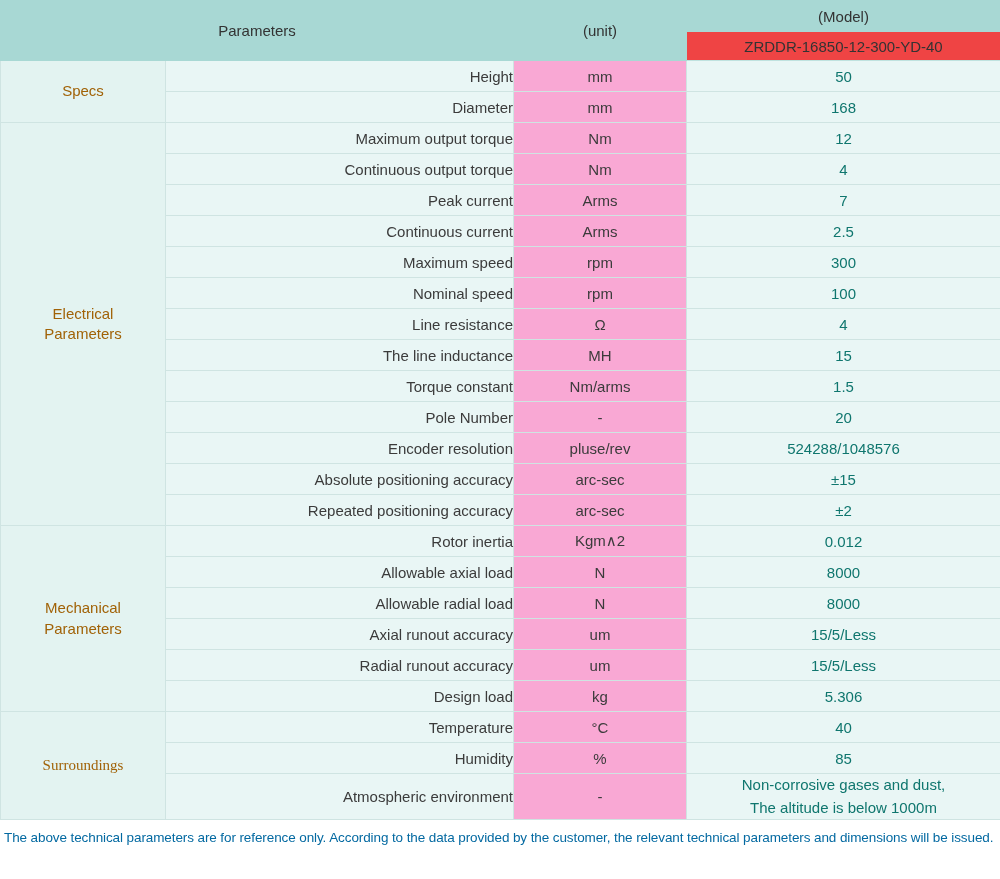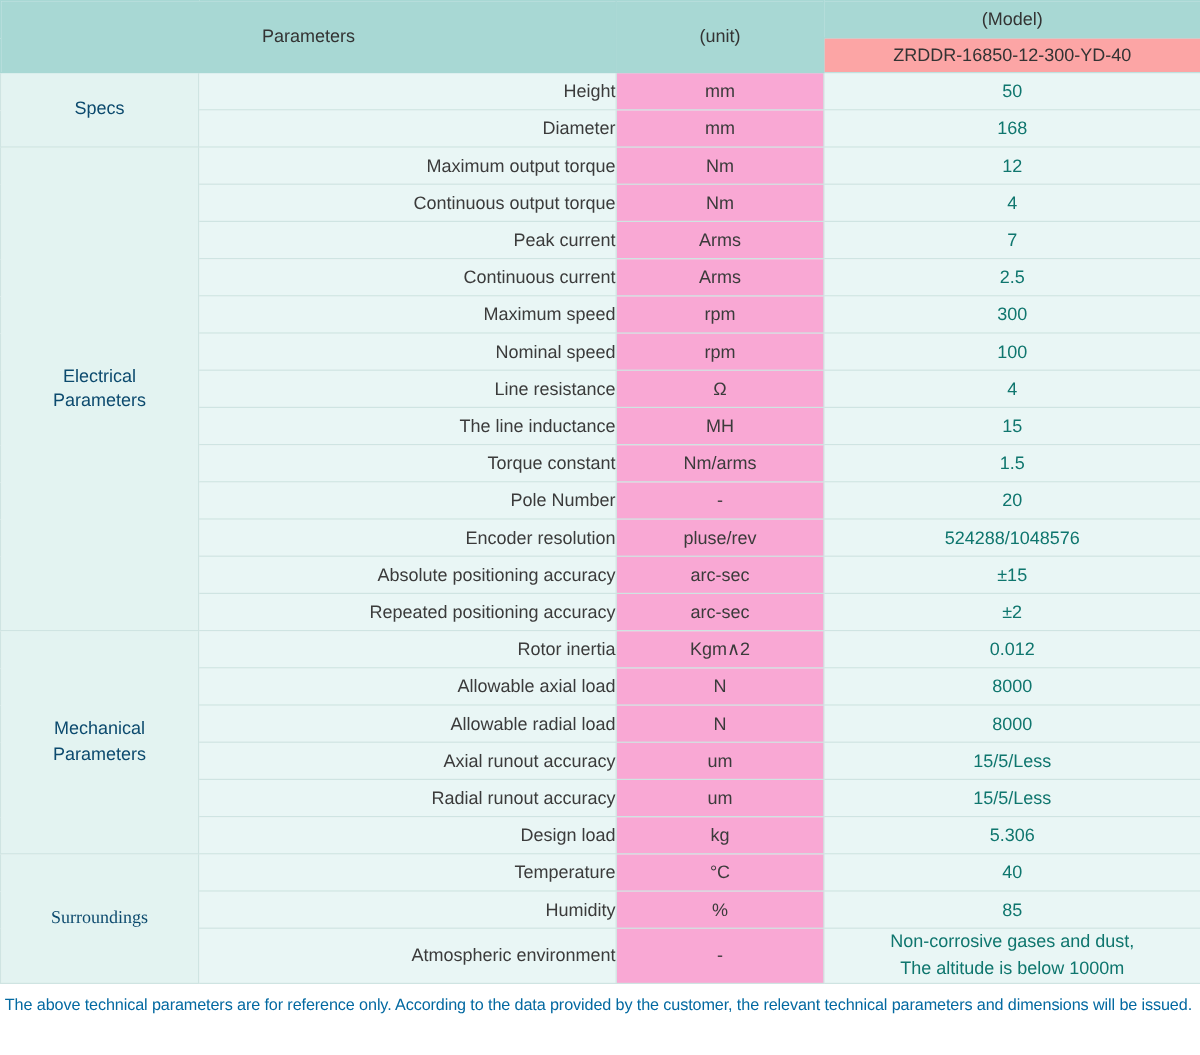--- a/index.html
+++ b/index.html
@@ -43,33 +43,33 @@
   .head-model-top {
     background: #a8d8d4;
     color: #333333;
     text-align: center;
     font-size: 19px;
     height: 30px;
     padding: 4px;
     border: 1px solid #a8d8d4 !important;
   }
   .head-model-sub {
-    background: #fca5a5;
+    background: #ef4444;
     color: #333333;
     text-align: center;
     font-size: 14px;
     height: 28px;
     padding: 4px;
     border: 1px solid #bfe2df !important;
   }
   .group-cell {
     background: #e3f3f1;
     text-align: center;
     font-size: 15px;
-    color: #0c4a6e;
+    color: #a16207;
     line-height: 1.35;
     padding: 4px;
   }
   .param-cell {
     background: #e9f6f5;
     text-align: right;
     padding-left: 28px;
     height: 30px;
     color: #3b3b3b;
   }

